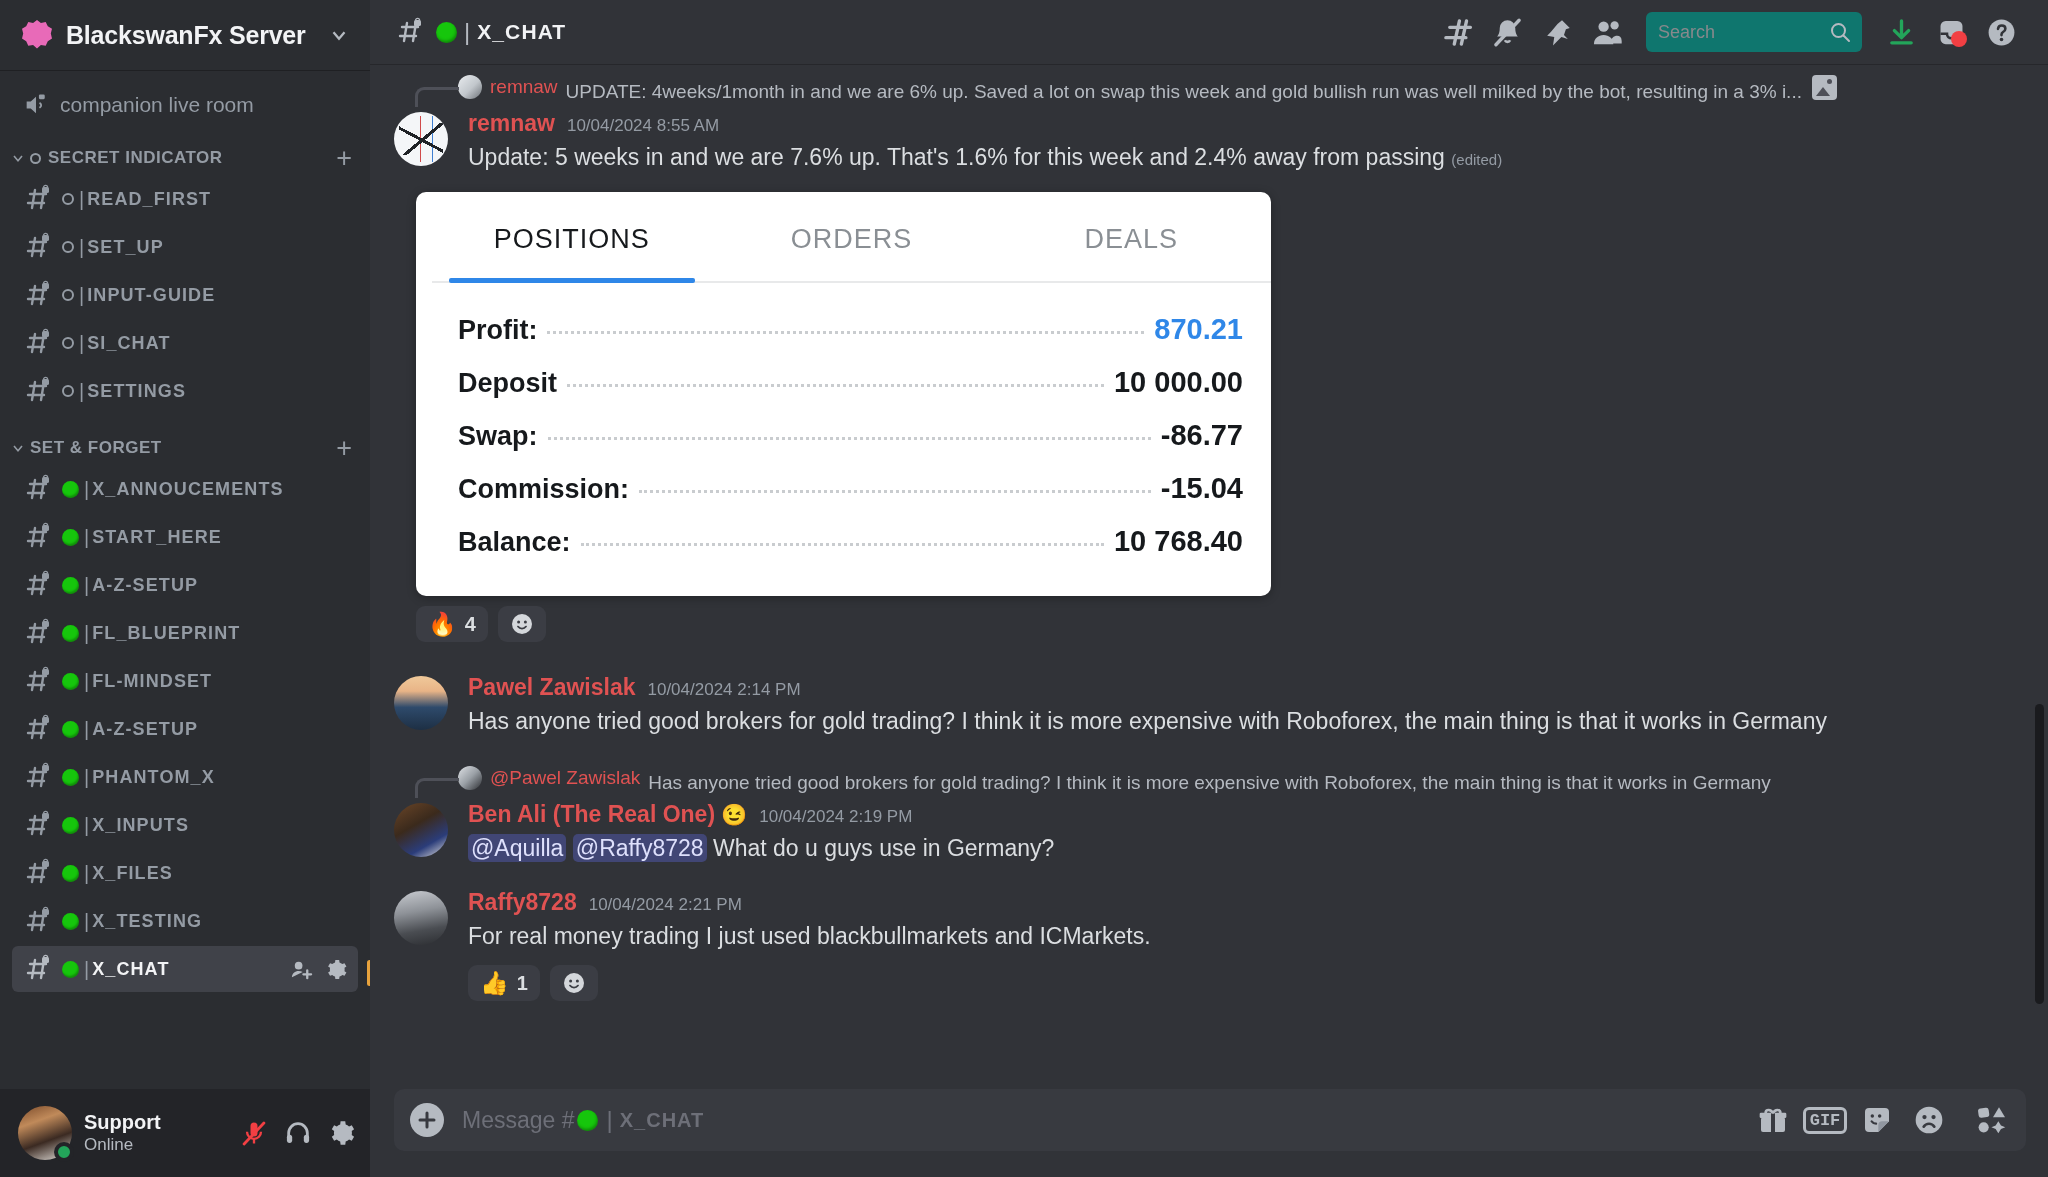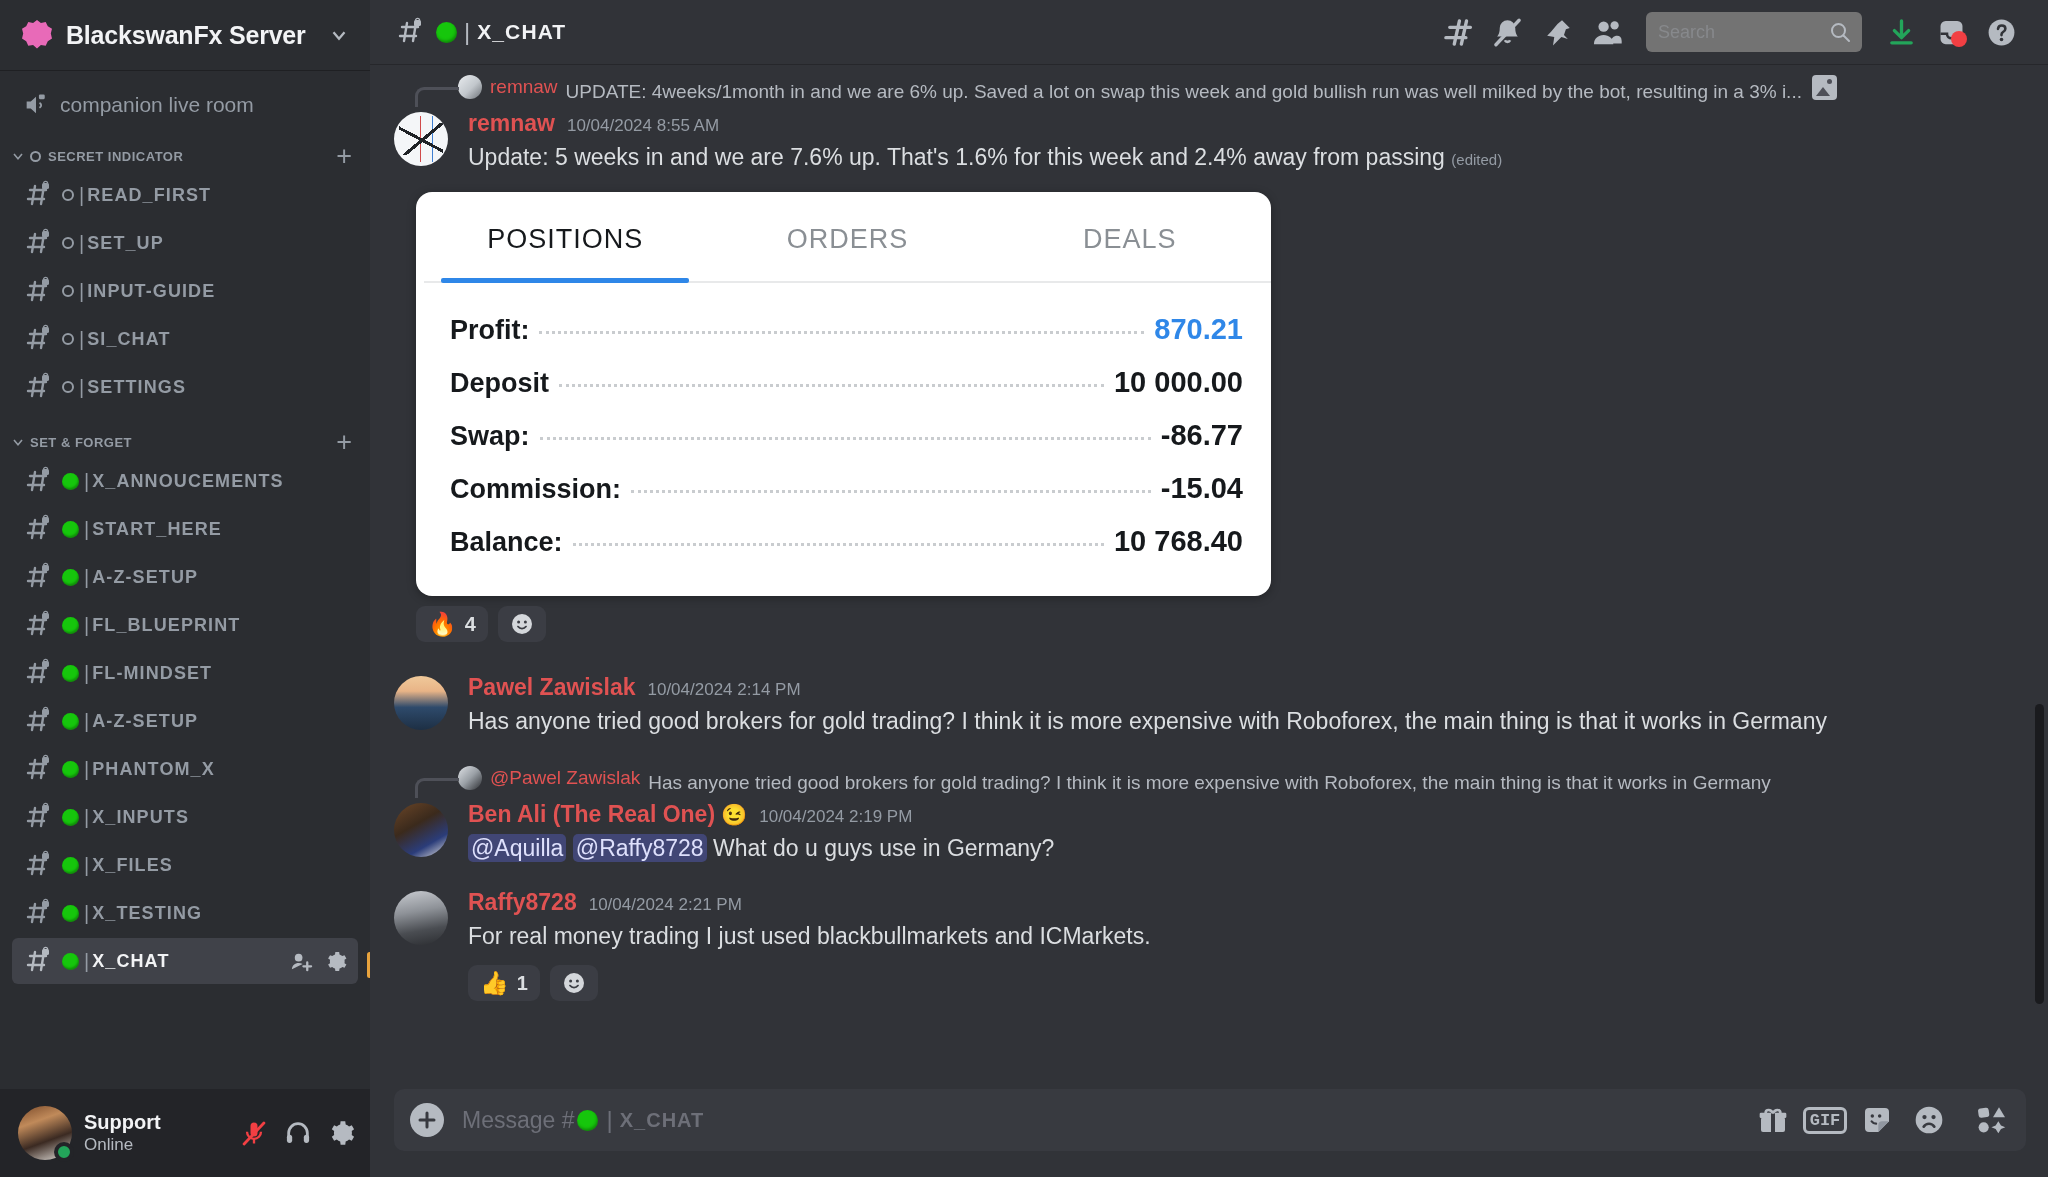--- a/index.html
+++ b/index.html
@@ -55,21 +55,21 @@
   .cat-row {
     display: flex; align-items: center;
     padding: 22px 18px 6px 10px; cursor: pointer;
   }
   .cat-arrow { width: 16px; height: 16px; margin-right: 4px; flex-shrink: 0; fill:none; stroke:#949ba4; stroke-width:2.4; }
   .cat-dot-o {
     width: 11px; height: 11px; border: 2px solid #949ba4;
     border-radius: 50%; margin-right: 7px; flex-shrink: 0;
   }
   .cat-label {
-    color: #949ba4; font-size: 13px; font-weight: bold;
+    color: #949ba4; font-size: 17px; font-weight: bold;
     letter-spacing: 0.5px; flex: 1; white-space: nowrap;
   }
   .cat-plus { color: #949ba4; font-size: 27px; line-height: 16px; cursor: pointer; font-weight: 300; }
 
   .chan-row {
     display: flex; align-items: center;
     margin: 2px 12px; padding: 8px 10px;
     border-radius: 6px; cursor: pointer; position: relative;
   }
   .chan-row.active { background: #404249; }
@@ -139,21 +139,21 @@
   }
   .tb-bar { color: #b5bac1; font-size: 24px; margin: 0 7px; }
   .tb-name { color: #f2f3f5; font-size: 21px; font-weight: bold; letter-spacing: 1.1px; }
   .tb-icons { display: flex; align-items: center; gap: 0; }
   .tb-btn {
     width: 50px; height: 44px; display: flex;
     align-items: center; justify-content: center; cursor: pointer;
   }
   .tb-btn svg { width: 31px; height: 31px; fill: #b5bac1; }
   .search-box {
-    width: 216px; height: 40px; background: #737373;
+    width: 216px; height: 40px; background: #0f766e;
     border-radius: 6px; display: flex; align-items: center;
     padding: 0 10px 0 12px; margin: 0 14px; cursor: text;
   }
   .search-box input {
     flex: 1; background: transparent; border: none; outline: none;
     color: #dbdee1; font-size: 18px; font-family: "Liberation Sans", sans-serif;
     min-width: 0;
   }
   .search-box input::placeholder { color: #87898c; }
   .search-box svg { width: 24px; height: 24px; fill: none; stroke: #b5bac1; stroke-width: 2; flex-shrink: 0; }
@@ -238,23 +238,23 @@
   .msg-text { color: #dbdee1; font-size: 23px; line-height: 1.45; margin-top: 4px; }
   .edited { color: #949ba4; font-size: 15px; }
   .mention {
     color: #dee0fc; background: #414675; border-radius: 5px;
     padding: 1px 3px; font-weight: normal;
   }
 
   
   .trade-card {
     width: 855px; background: #ffffff;
-    border-radius: 16px; margin: 14px 0 10px 46px;
+    border-radius: 10px; margin: 14px 0 10px 46px;
     box-shadow: 0 2px 10px rgba(0,0,0,0.3);
-    padding: 0 0 28px 8px;
+    padding: 0 0 28px 16px;
   }
   .tc-tabs { display: flex; border-bottom: 2px solid #e8e9ea; }
   .tc-tab {
     flex: 1; text-align: center; padding: 32px 0 26px;
     font-size: 27px; color: #8a8f94; letter-spacing: 1px;
     cursor: pointer; position: relative;
   }
   .tc-tab.active { color: #16191c; }
   .tc-tab.active::after {
     content: ""; position: absolute; left: 6%; right: 6%; bottom: -2px;

